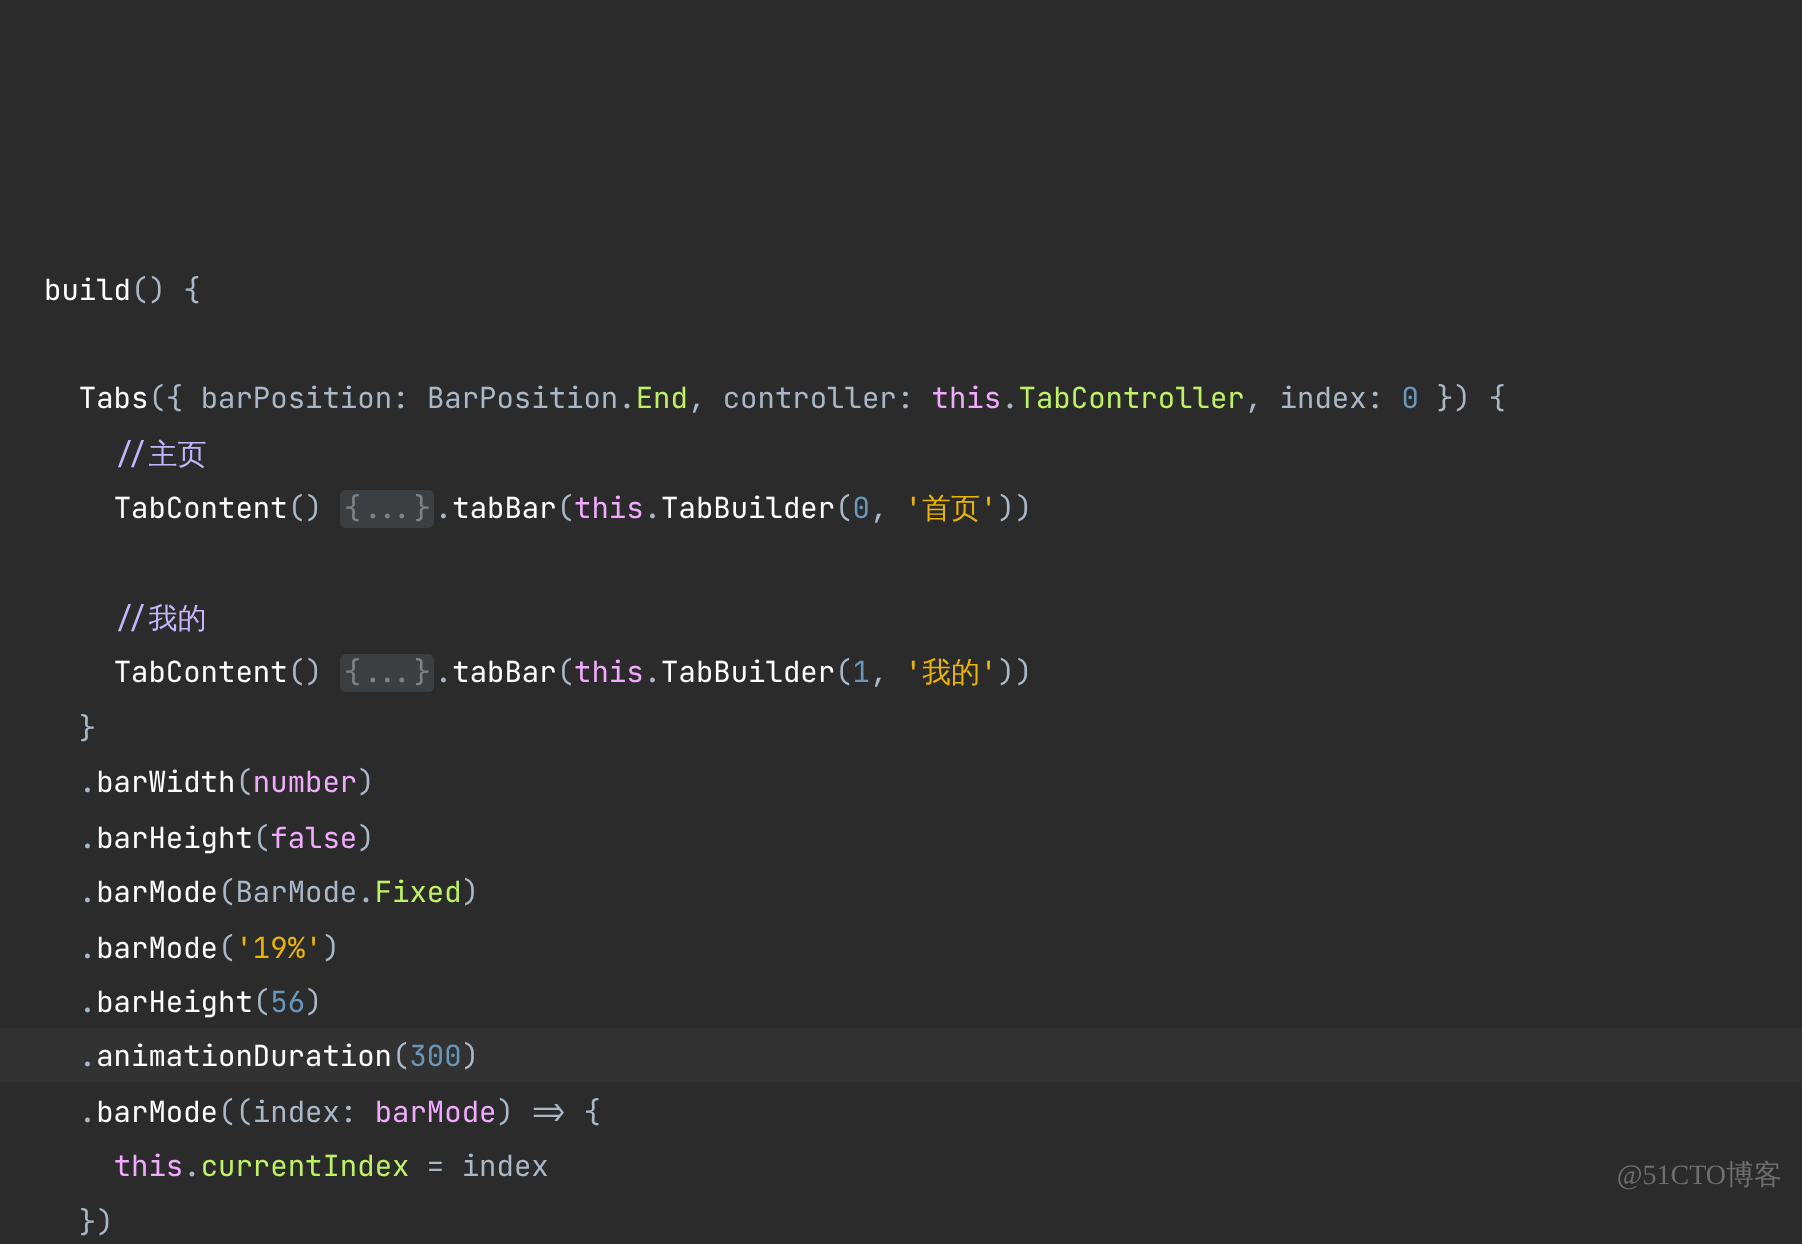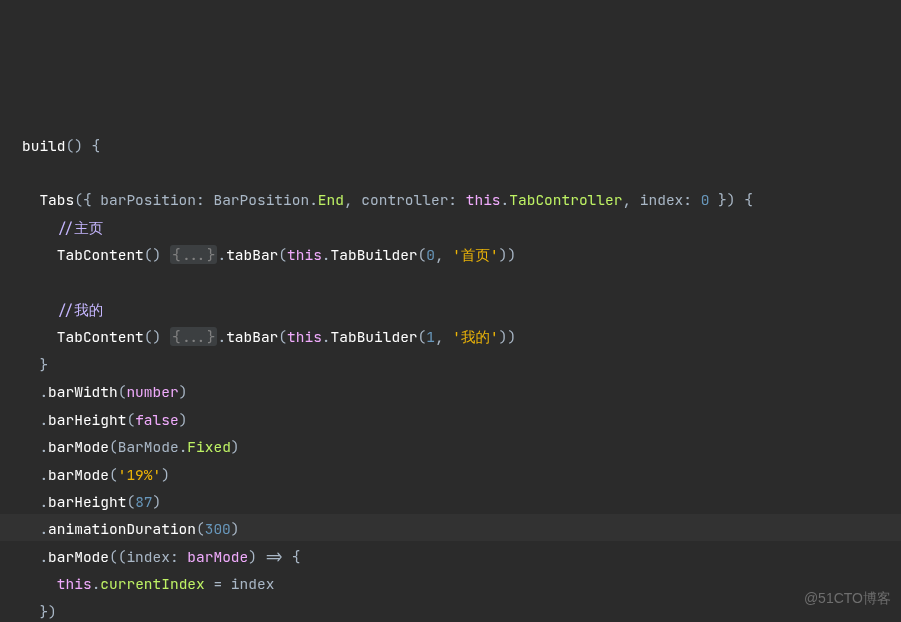--- a/index.html
+++ b/index.html
@@ -8,21 +8,21 @@
   
   .kw{color:#f0abfc}
   .fn{color:#ffffff}
   .pl{color:#a9b7c6}   
   .pr{color:#bef264}   
   .nm{color:#6897bb}
   .st{color:#eab308}
   .cm{color:#c4b5fd}   
   .fold{background:#3c3f41;color:#808080;border-radius:3px;padding:0 2px}
   .hl-line{position:absolute;left:0;right:0;height:27.4px;background:#323232}
-  .watermark{position:absolute;right:10px;bottom:10px;color:#6e6e6e;font-size:14px;font-family:Liberation Sans, sans-serif}
+  .watermark{position:absolute;right:10px;bottom:20px;color:#6e6e6e;font-size:14px;font-family:Liberation Serif, serif}
   .code{position:relative;z-index:1}
 </style>
 </head>
 <body>
 
 <div class="editor">
   <div class="hl-line" style="top:514px"></div>
   <div class="code">
 <span><span class="fn">build</span><span class="pl">()</span><span class="pl"> {</span></span>
 <span></span>
@@ -30,21 +30,21 @@
 <span>    <span class="cm">//主页</span></span>
 <span>    <span class="fn">TabContent</span><span class="pl">() </span><span class="fold">{...}</span><span class="pl">.</span><span class="fn">tabBar</span><span class="pl">(</span><span class="kw">this</span><span class="pl">.</span><span class="fn">TabBuilder</span><span class="pl">(</span><span class="nm">0</span><span class="pl">, </span><span class="st">'首页'</span><span class="pl">))</span></span>
 <span></span>
 <span>    <span class="cm">//我的</span></span>
 <span>    <span class="fn">TabContent</span><span class="pl">() </span><span class="fold">{...}</span><span class="pl">.</span><span class="fn">tabBar</span><span class="pl">(</span><span class="kw">this</span><span class="pl">.</span><span class="fn">TabBuilder</span><span class="pl">(</span><span class="nm">1</span><span class="pl">, </span><span class="st">'我的'</span><span class="pl">))</span></span>
 <span>  <span class="pl">}</span></span>
 <span>  <span class="pl">.</span><span class="fn">barWidth</span><span class="pl">(</span><span class="kw">number</span><span class="pl">)</span></span>
 <span>  <span class="pl">.</span><span class="fn">barHeight</span><span class="pl">(</span><span class="kw">false</span><span class="pl">)</span></span>
 <span>  <span class="pl">.</span><span class="fn">barMode</span><span class="pl">(</span><span class="pl">BarMode</span><span class="pl">.</span><span class="pr">Fixed</span><span class="pl">)</span></span>
 <span>  <span class="pl">.</span><span class="fn">barMode</span><span class="pl">(</span><span class="st">'19%'</span><span class="pl">)</span></span>
-<span>  <span class="pl">.</span><span class="fn">barHeight</span><span class="pl">(</span><span class="nm">87</span><span class="pl">)</span></span>
+<span>  <span class="pl">.</span><span class="fn">barHeight</span><span class="pl">(</span><span class="nm">56</span><span class="pl">)</span></span>
 <span>  <span class="pl">.</span><span class="fn">animationDuration</span><span class="pl">(</span><span class="nm">300</span><span class="pl">)</span></span>
 <span>  <span class="pl">.</span><span class="fn">barMode</span><span class="pl">((</span><span class="pl">index</span><span class="pl">: </span><span class="kw">barMode</span><span class="pl">) =&gt; {</span></span>
 <span>    <span class="kw">this</span><span class="pl">.</span><span class="pr">currentIndex</span><span class="pl"> = </span><span class="pl">index</span></span>
 <span>  <span class="pl">})</span></span>
 
 
 
 
   </div>
 </div>

